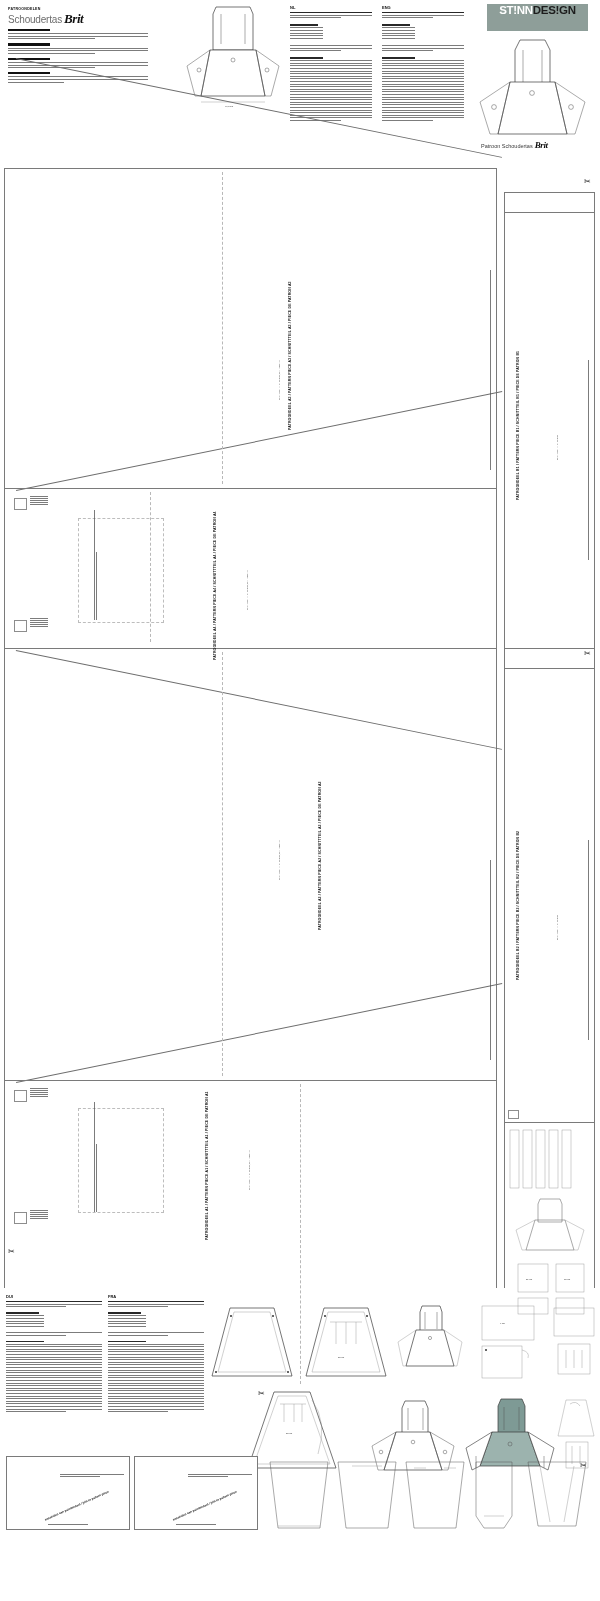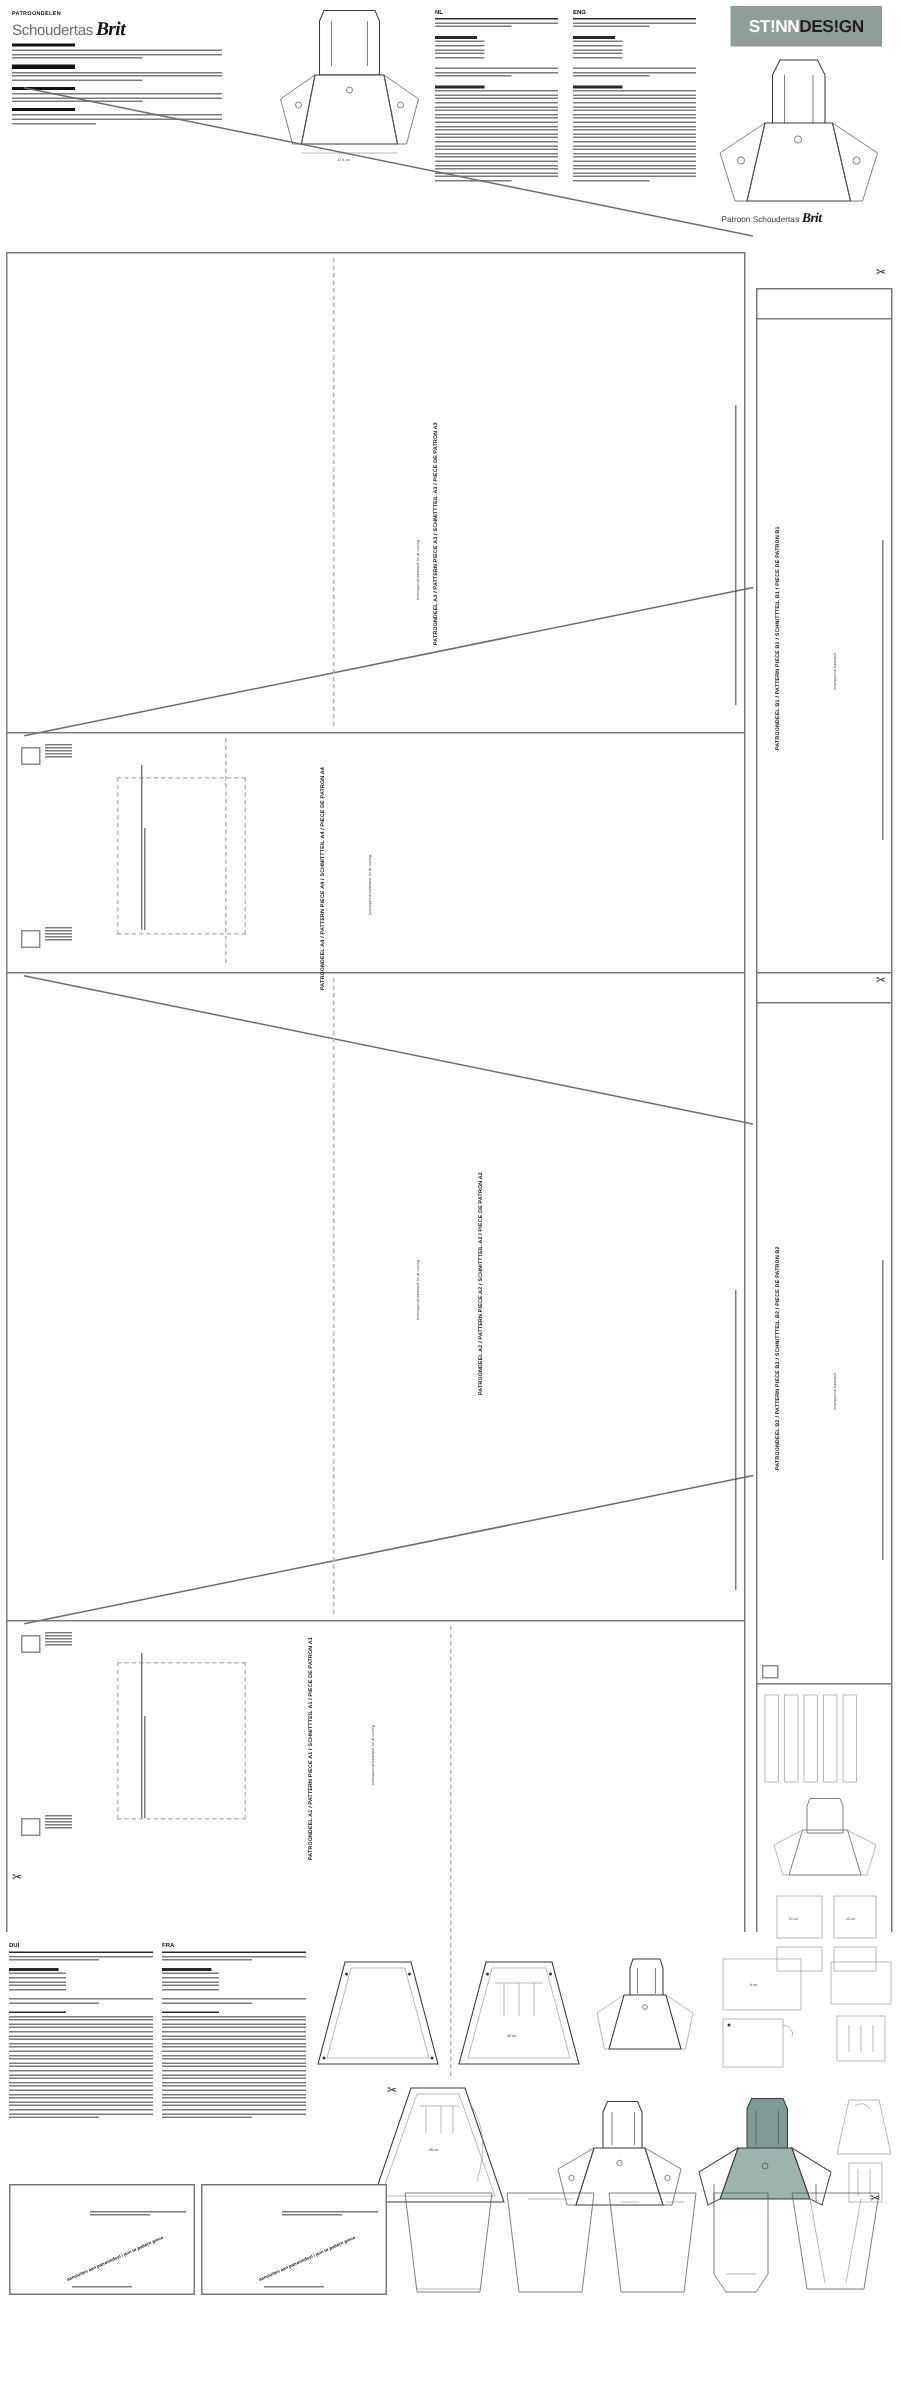--- a/index.html
+++ b/index.html
@@ -22,21 +22,21 @@
   .kicker { font-size:3.6px; font-weight:bold; letter-spacing:.25px; color:#111; }
   .maintitle { font-size:10px; color:#6d6d6d; font-weight:300; letter-spacing:-.2px; margin-top:1px; }
   .script { font-family:"Liberation Serif", serif; font-style:italic; font-weight:bold;
             font-size:13px; color:#111; letter-spacing:-.4px; }
 
   .langblock { position:absolute; }
   .langblock .lh { font-size:4px; font-weight:bold; color:#111; margin-bottom:1.5px; }
 
   
   .logo { position:absolute; left:487px; top:4px; width:101px; height:27px;
-          background:#8e9e99; display:flex; align-items:center; justify-content:center; }
+          background:#8e9e99; display:flex; justify-content:center; }
   .logo-txt { font-size:11.5px; font-weight:bold; letter-spacing:-.3px; font-family:"Liberation Sans", sans-serif; }
   .logo-txt .w { color:#ffffff; }
   .logo-txt .d { color:#1d1d1d; }
 
   
   svg { display:block; overflow:visible; }
   .ln { fill:none; stroke:#3b3b3b; stroke-width:.7; }
   .ln2 { fill:none; stroke:#555; stroke-width:.5; }
   .lnthin { fill:none; stroke:#8a8a8a; stroke-width:.4; }
   .fillbag { fill:#ffffff; stroke:#3b3b3b; stroke-width:.7; }

